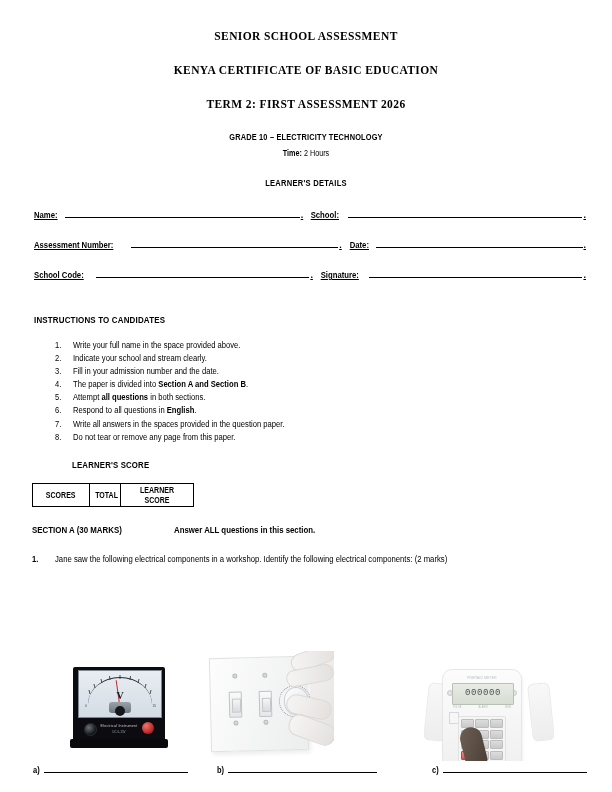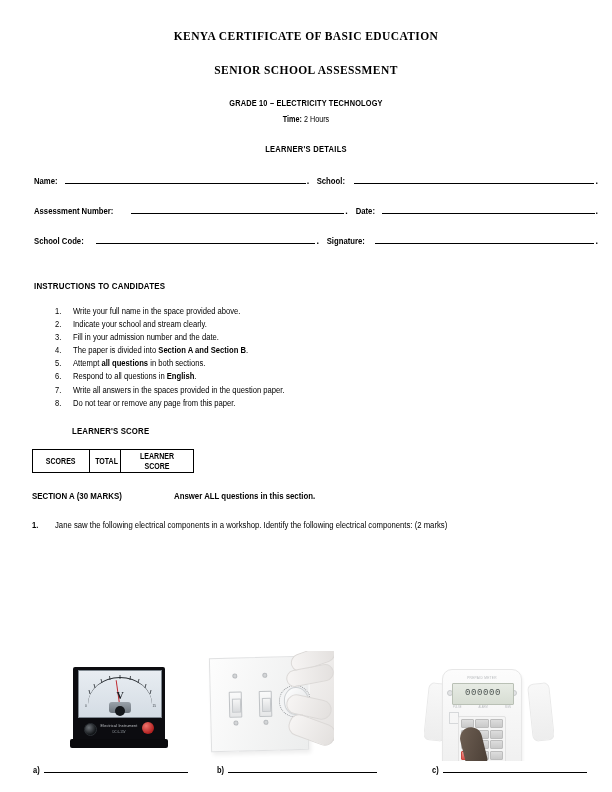--- a/index.html
+++ b/index.html
@@ -58,21 +58,22 @@
     font-family: "Liberation Sans", sans-serif;
     font-weight: bold;
     font-size: 8.8px;
     letter-spacing: 0.3px;
     transform: scaleX(0.86);
     margin-bottom: 22px;
   }
 
   
   .details {
-    padding: 0 8px 0 34px;
+    padding: 0 20px 0 34px;
+    text-decoration: underline;
   }
   .detail-row {
     display: flex;
     align-items: baseline;
     font-size: 9px;
     font-weight: bold;
     margin-bottom: 20px;
     white-space: nowrap;
   }
   .detail-row .lbl {
@@ -437,22 +438,23 @@
     height: 1px;
     margin-bottom: 2px;
   }
 </style>
 </head>
 <body>
 
 <div class="page">
 
   <div class="title-block">
+    <div class="title-line">SENIOR SCHOOL ASSESSMENT</div>
     <div class="title-line t2">KENYA CERTIFICATE OF BASIC EDUCATION</div>
-    <div class="title-line">SENIOR SCHOOL ASSESSMENT</div>
+    <div class="title-line">TERM 2: FIRST ASSESSMENT 2026</div>
     <div class="subtitle">GRADE 10 – ELECTRICITY TECHNOLOGY</div>
     <div class="timeline">
       <b>Time:</b>
       <span>2 Hours</span>
     </div>
     <div class="learner-details-h">LEARNER'S DETAILS</div>
   </div>
 
   <div class="details">
 

